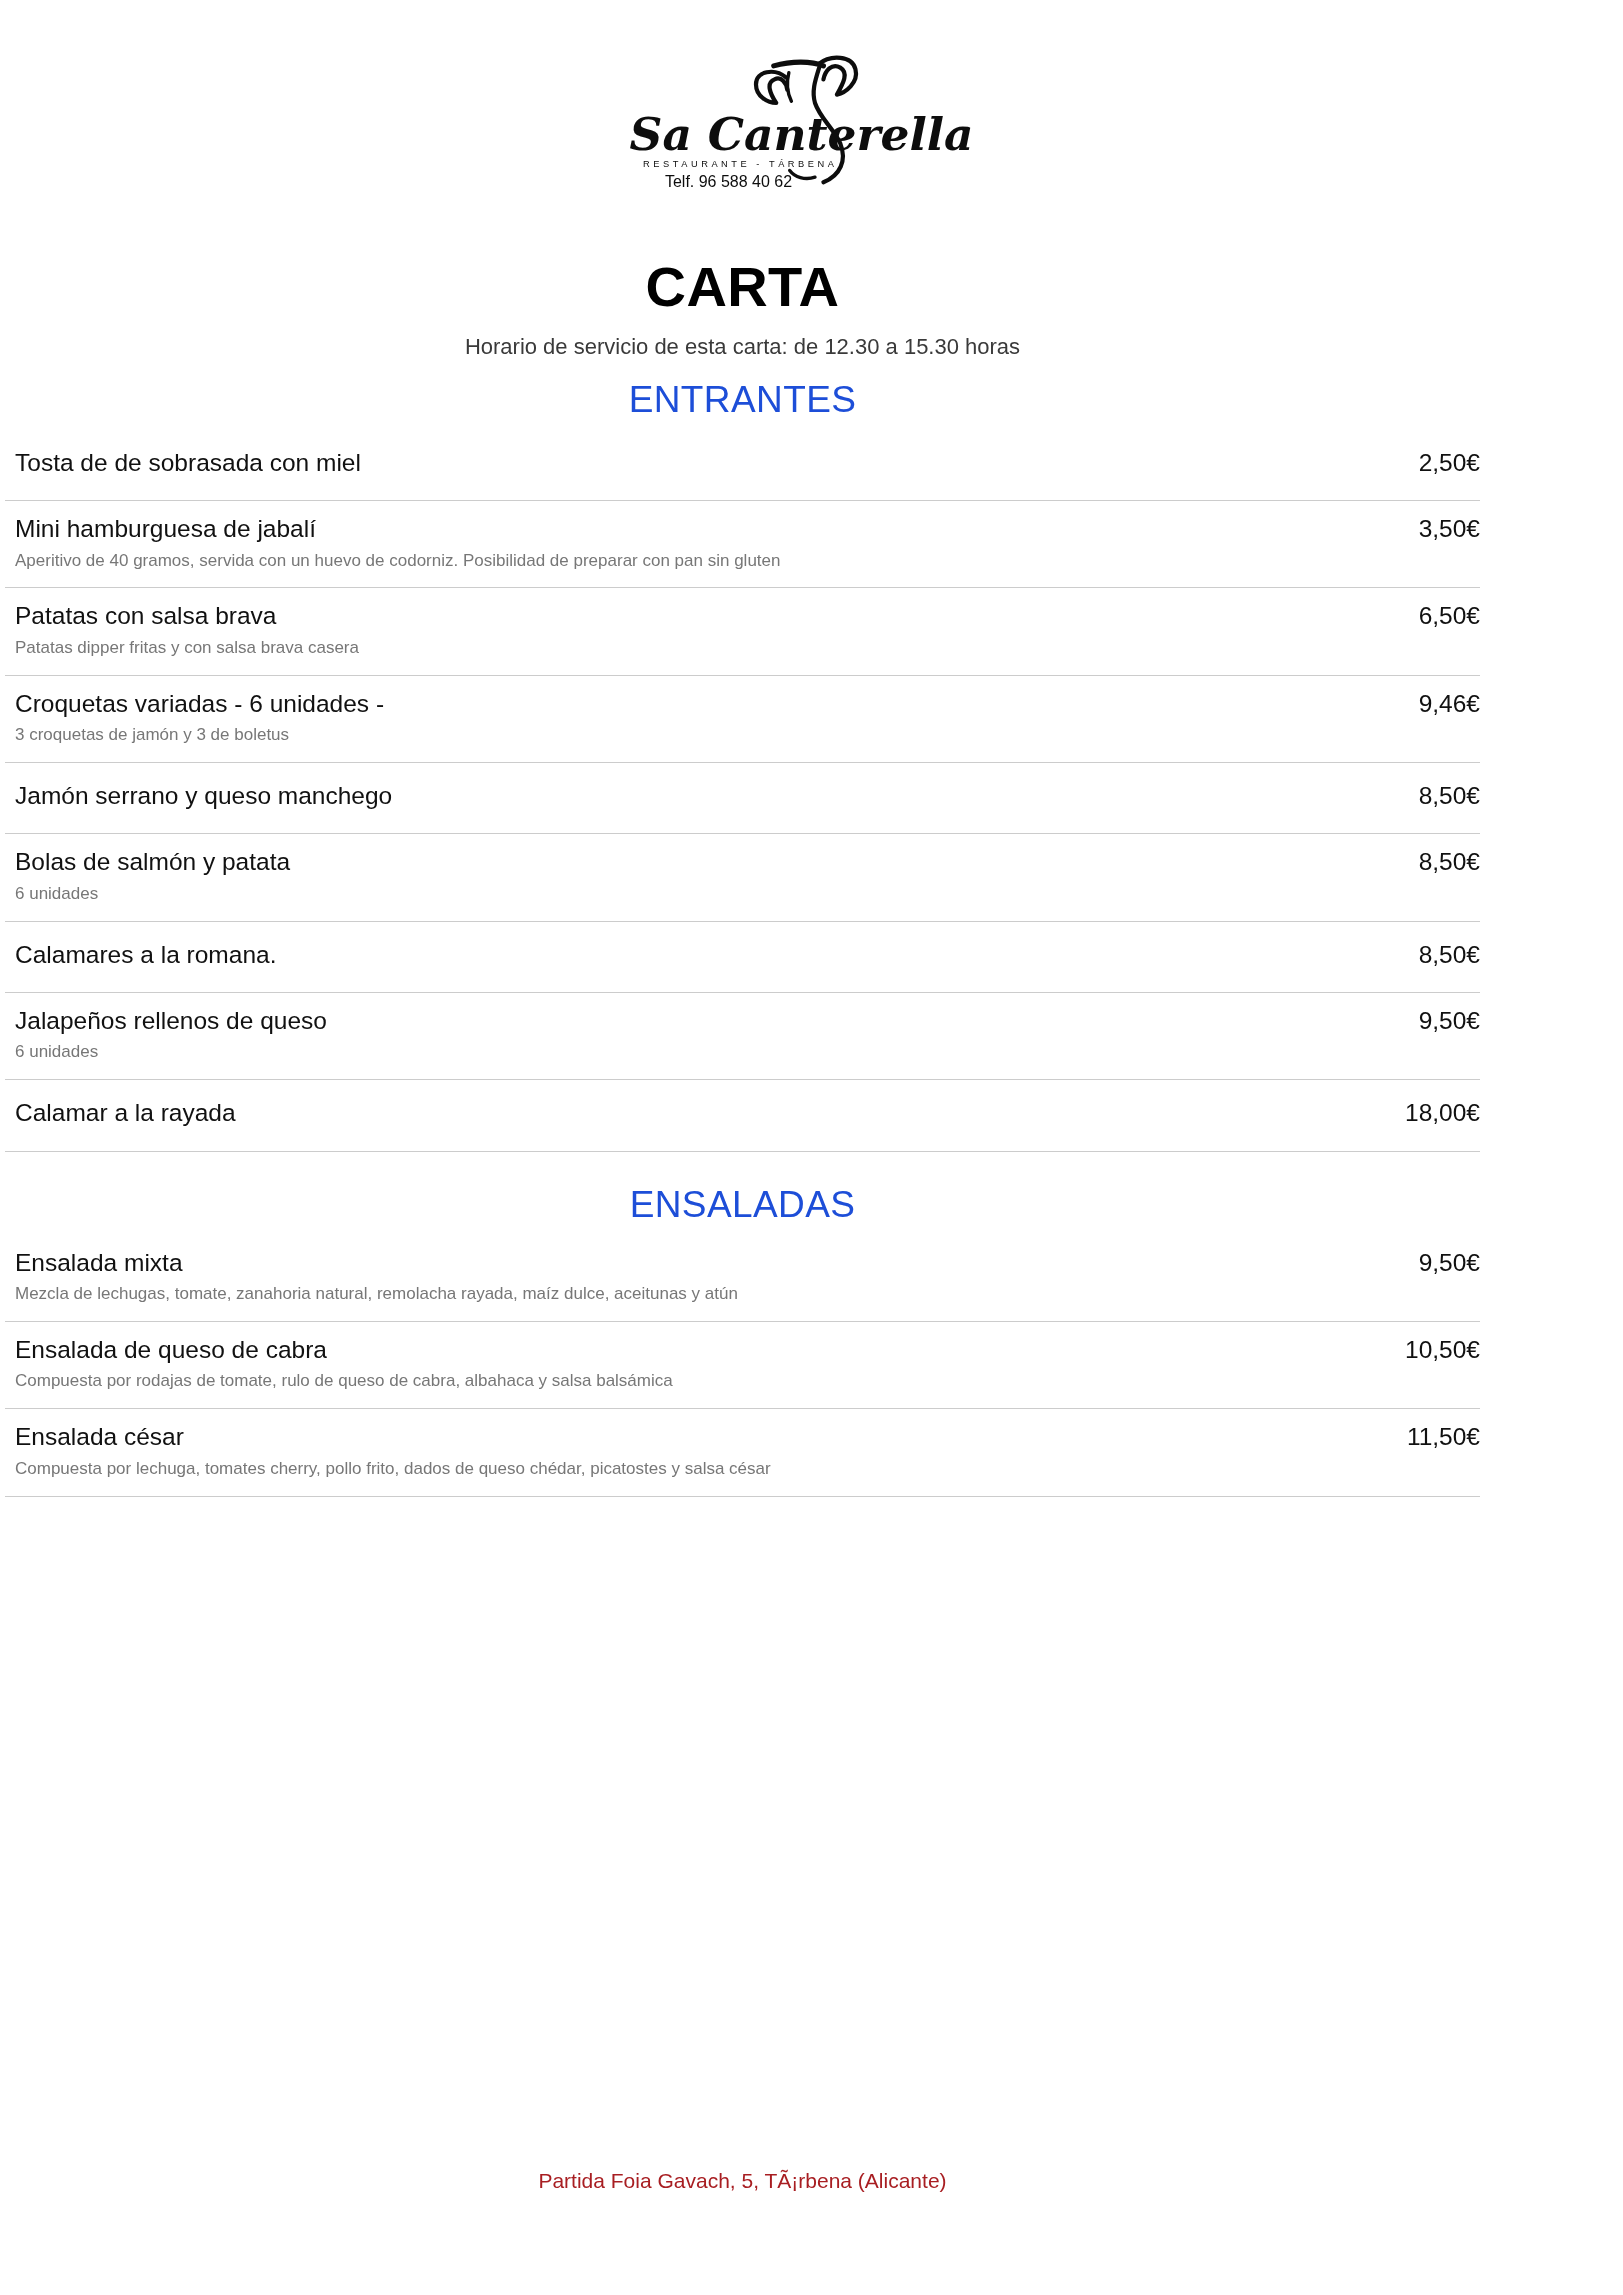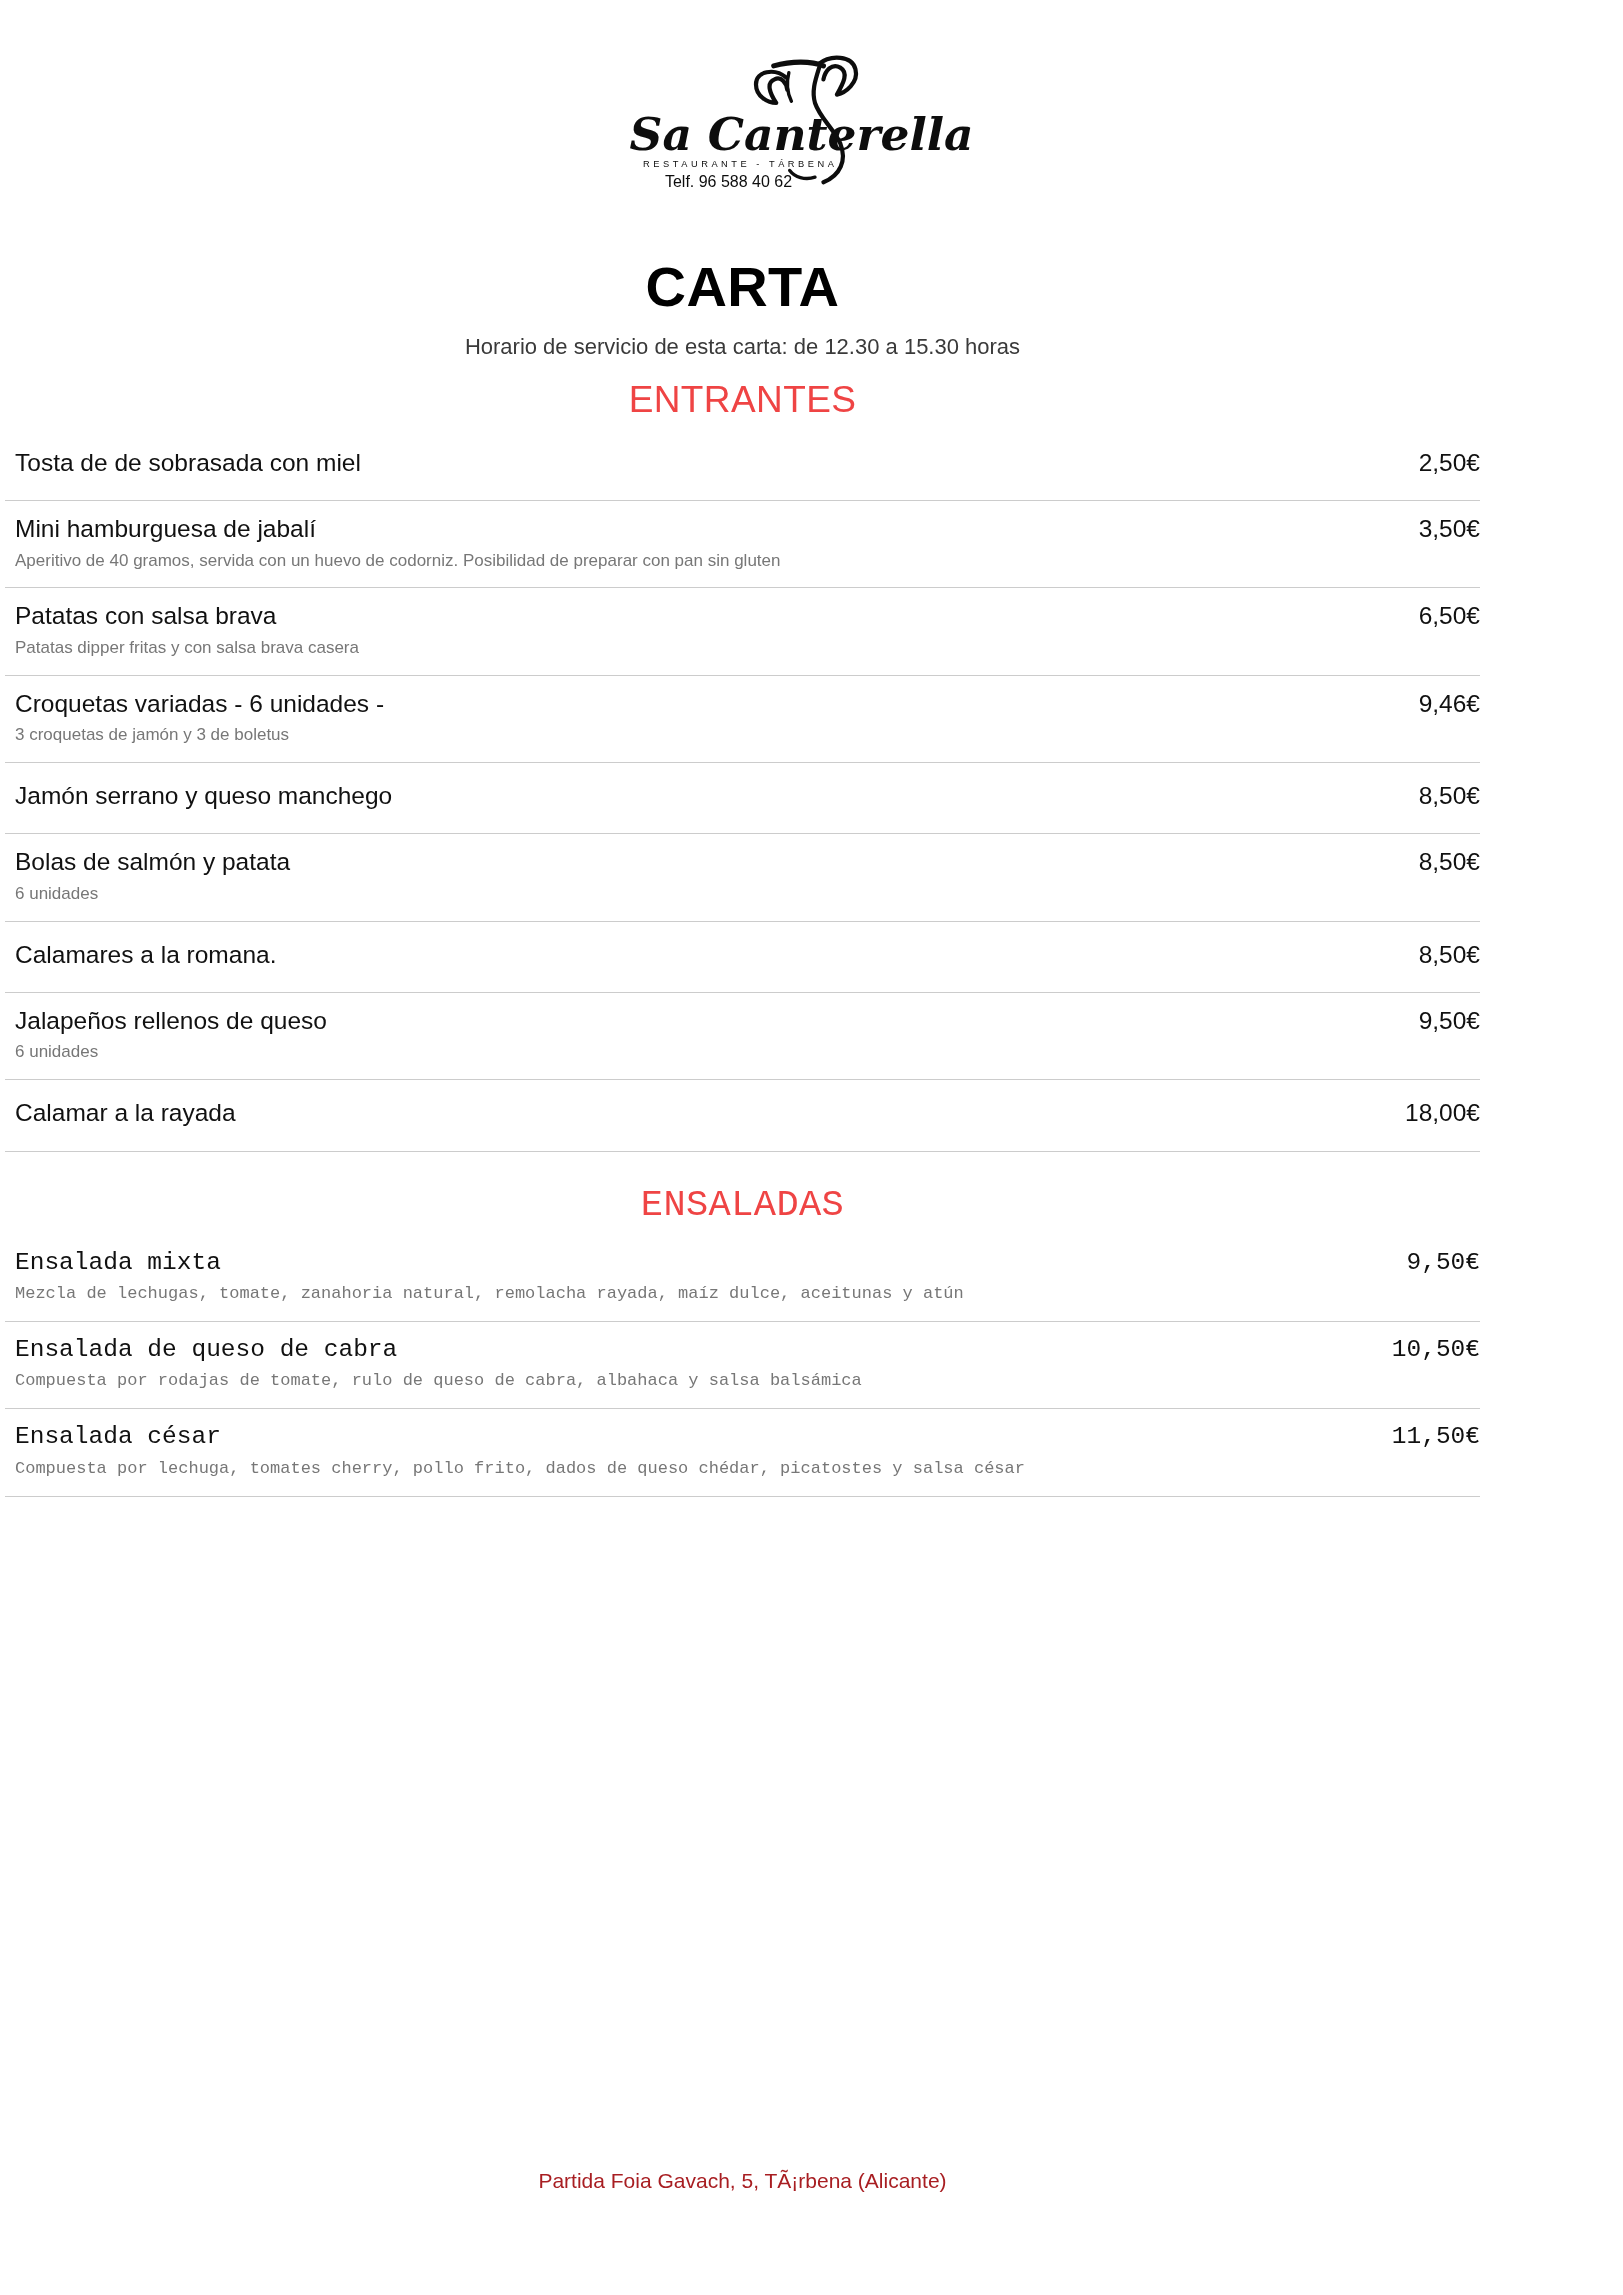--- a/index.html
+++ b/index.html
@@ -64,27 +64,26 @@
     margin: 15px 0 0 0;
     line-height: 1.2;
   }
 
   
   .section {
     margin-top: 18.6px;
   }
   .section + .section {
     margin-top: 32px;
-    font-family: Liberation Mono, monospace;
   }
   .section-header {
     text-align: center;
     font-size: 37px;
     font-weight: normal;
-    color: #ef4444;
+    color: #1d4ed8;
     letter-spacing: 0.4px;
     margin: 18.6px 0 8.5px 0;
     line-height: 1.15;
   }
 
   .items {
     width: 1475px;
     margin: 0 auto;
   }
 

